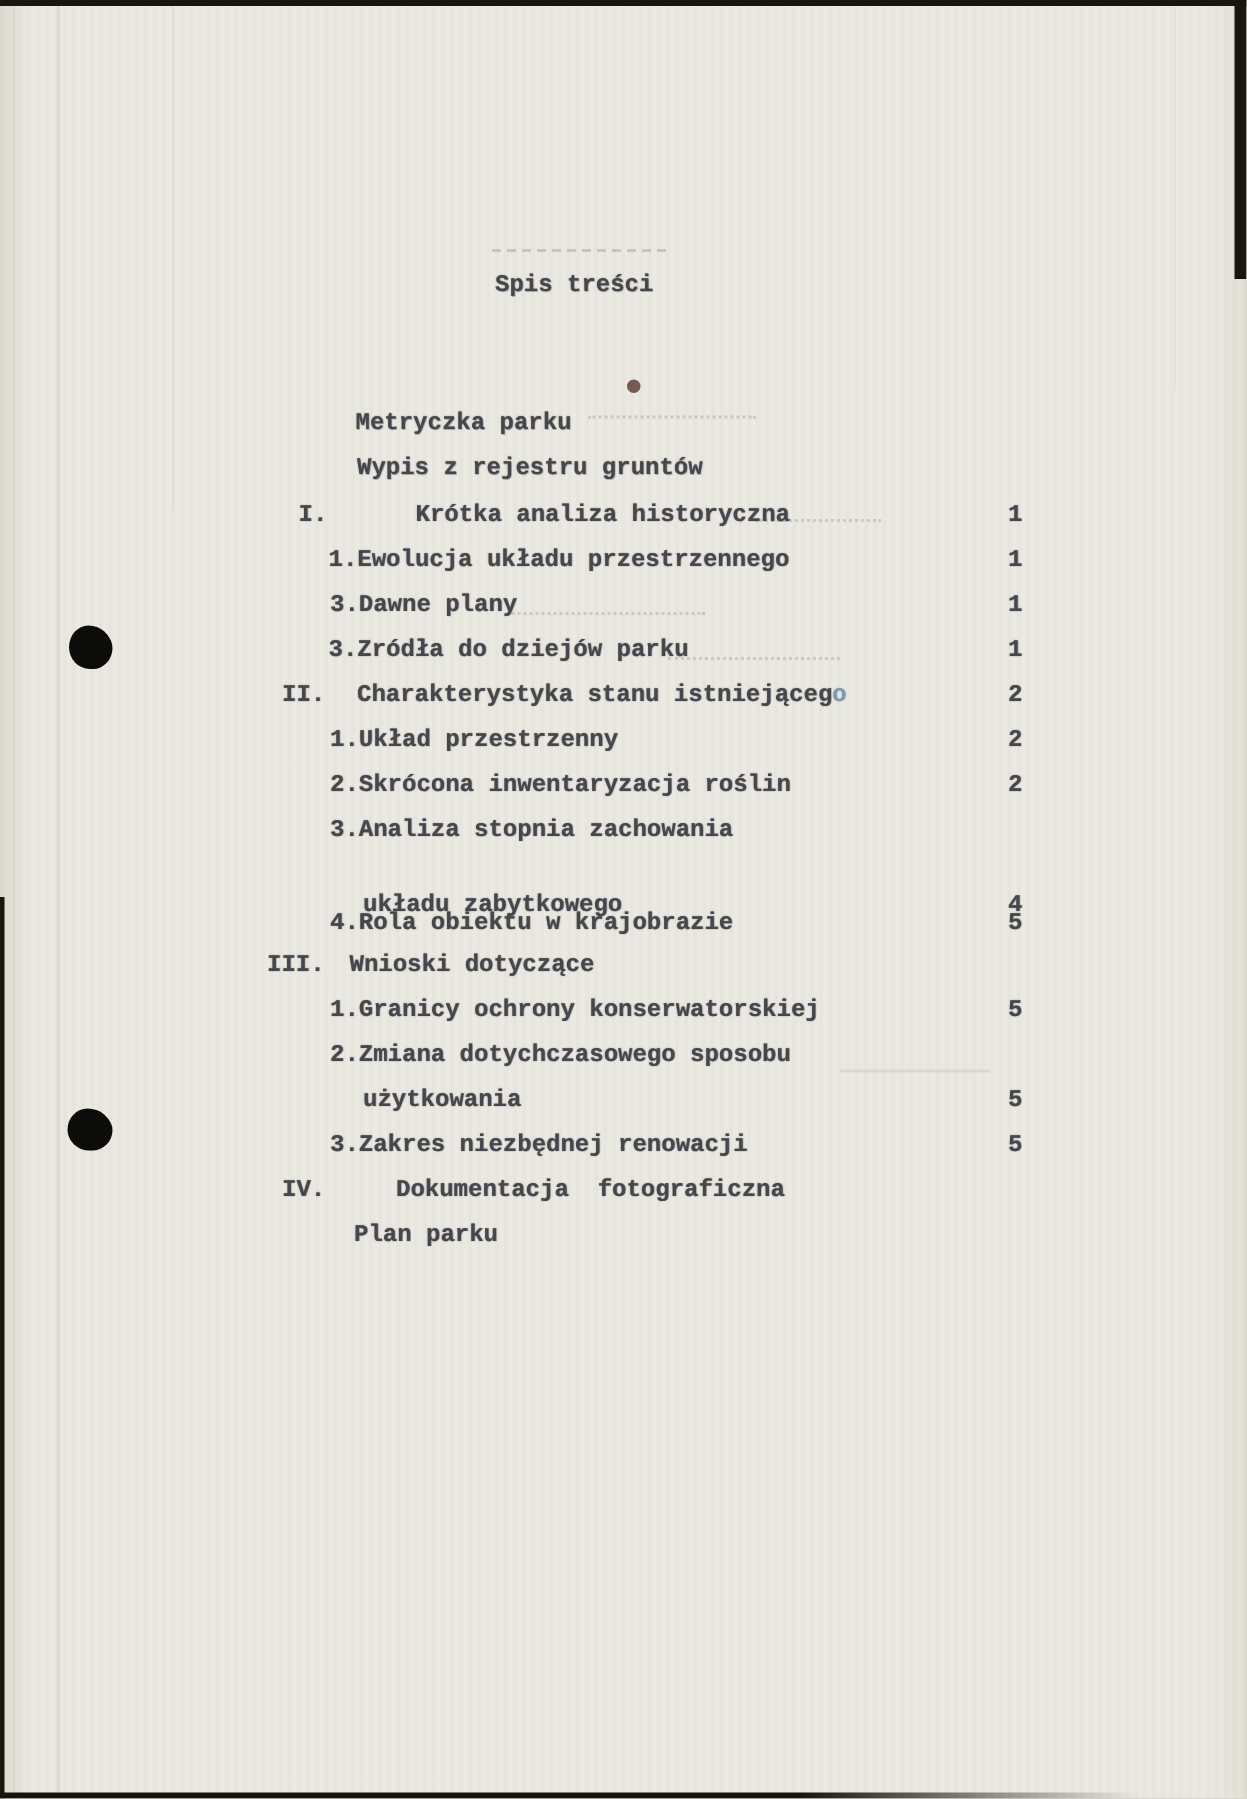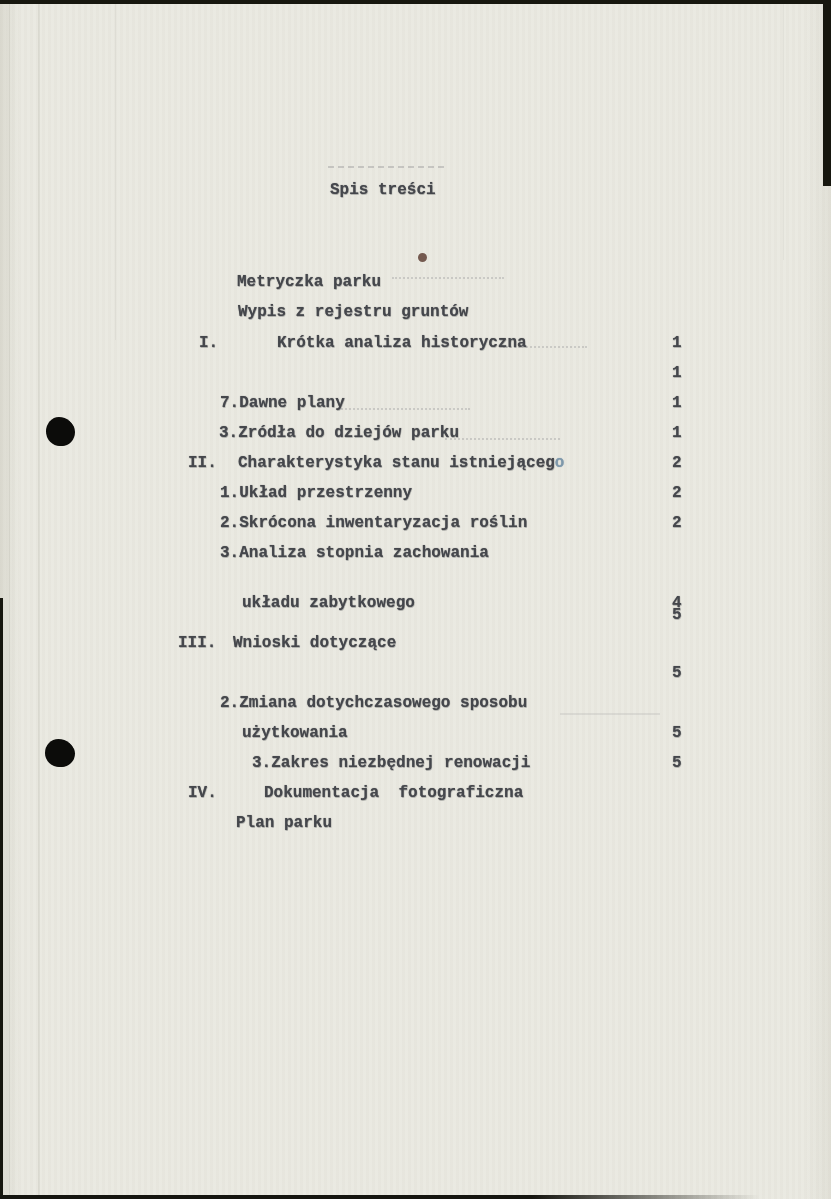--- a/index.html
+++ b/index.html
@@ -76,24 +76,25 @@
 </div>
 <div class="row" style="top:301px;">
   <span class="ink" style="left:238px;">Wypis z rejestru gruntów</span>
 </div>
 <div class="row" style="top:332px;">
   <span class="ink" style="left:199px;">I.</span>
   <span class="ink" style="left:237px;margin-left:40px;">Krótka analiza historyczna</span>
   <span class="ink pg">1</span>
 </div>
 <div class="row" style="top:362px;">
+  <span class="ink" style="left:219px;">1.Ewolucja układu przestrzennego</span>
   <span class="ink pg">1</span>
 </div>
 <div class="row" style="top:392px;">
-  <span class="ink" style="left:220px;">7.Dawne plany</span>
+  <span class="ink" style="left:220px;">3.Dawne plany</span>
   <span class="ink pg">1</span>
 </div>
 <div class="row" style="top:422px;">
   <span class="ink" style="left:219px;">3.Zródła do dziejów parku</span>
   <span class="ink pg">1</span>
 </div>
 <div class="row" style="top:452px;">
   <span class="ink" style="left:188px;">II.</span>
   <span class="ink" style="left:238px;"><span>Charakterystyka stanu istniejąceg</span><span class="accent">o</span></span>
   <span class="ink pg">2</span>
@@ -107,38 +108,40 @@
   <span class="ink pg">2</span>
 </div>
 <div class="row" style="top:542px;">
   <span class="ink" style="left:220px;">3.Analiza stopnia zachowania</span>
 </div>
 <div class="row" style="top:572px;margin-top:20px;">
   <span class="ink" style="left:242px;">układu zabytkowego</span>
   <span class="ink pg">4</span>
 </div>
 <div class="row" style="top:604px;">
+  <span class="ink" style="left:220px;">4.Rola obiektu w krajobrazie</span>
   <span class="ink pg">5</span>
 </div>
 <div class="row" style="top:632px;">
   <span class="ink" style="left:178px;">III.</span>
   <span class="ink" style="left:233px;">Wnioski dotyczące</span>
 </div>
 <div class="row" style="top:662px;">
+  <span class="ink" style="left:220px;">1.Granicy ochrony konserwatorskiej</span>
   <span class="ink pg">5</span>
 </div>
 <div class="row" style="top:692px;">
   <span class="ink" style="left:220px;">2.Zmiana dotychczasowego sposobu</span>
 </div>
 <div class="row" style="top:722px;">
   <span class="ink" style="left:242px;">użytkowania</span>
   <span class="ink pg">5</span>
 </div>
 <div class="row" style="top:752px;">
-  <span class="ink" style="left:220px;margin-left:32px;">3.Zakres niezbędnej renowacji</span>
+  <span class="ink" style="left:220px;">3.Zakres niezbędnej renowacji</span>
   <span class="ink pg">5</span>
 </div>
 <div class="row" style="top:782px;">
   <span class="ink" style="left:188px;">IV.</span>
   <span class="ink" style="left:236px;margin-left:28px;">Dokumentacja  fotograficzna</span>
 </div>
 <div class="row" style="top:812px;">
   <span class="ink" style="left:236px;">Plan parku</span>
 </div>
 

